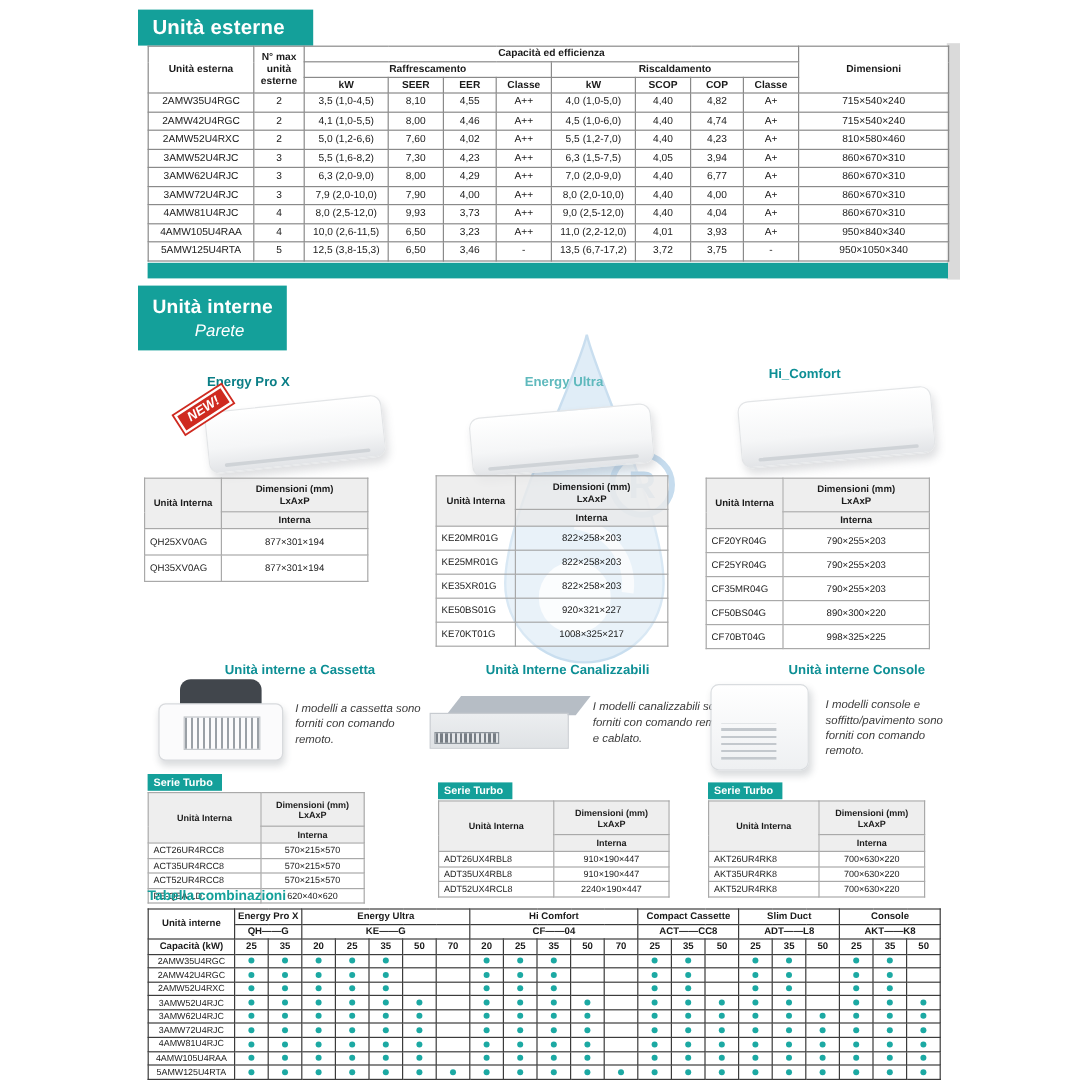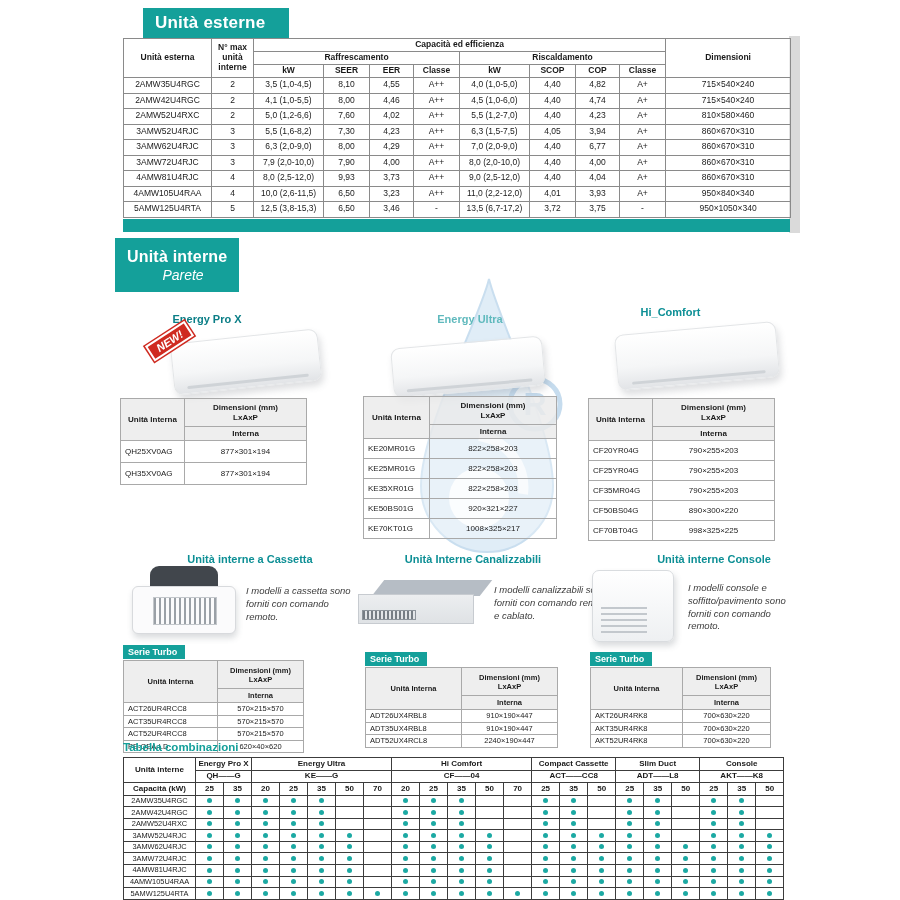--- a/index.html
+++ b/index.html
@@ -78,41 +78,41 @@
 <svg class="abs" style="left:383px;top:276px;width:214px;height:300px;opacity:.8" viewBox="0 0 214 300">
   <path d="M106 3 C 97 42, 38 152, 38 210 a 66 66 0 0 0 132 0 C 170 152, 115 42, 106 3 Z" fill="#d9e9f6" stroke="#bcd7ec" stroke-width="2"></path>
   <circle cx="96" cy="222" r="30" fill="rgba(255,255,255,.85)"></circle>
   <path d="M96 160 a 52 52 0 0 1 44 58" fill="none" stroke="rgba(255,255,255,.7)" stroke-width="10"></path>
   <circle cx="152" cy="128" r="25" fill="rgba(255,255,255,.5)" stroke="#b9d4ea" stroke-width="5"></circle>
   <text x="152" y="139" font-size="32" font-weight="bold" fill="#b9d4ea" text-anchor="middle" font-family="Liberation Sans, sans-serif">R</text>
 </svg>
 
 <div class="abs scan-strip"></div>
 
-<div class="abs teal-box" style="left:115px;top:8px;width:146px;height:30px;margin-left:28px;">
+<div class="abs teal-box" style="left:115px;top:8px;width:146px;height:30px;">
   <span class="big">Unità esterne</span>
 </div>
 <table id="outdoor-table" class="abs spec">
     <colgroup>
       <col style="width: 88px;">
       <col style="width: 42px;">
       <col style="width: 70px;">
       <col style="width: 46px;">
       <col style="width: 44px;">
       <col style="width: 46px;">
       <col style="width: 70px;">
       <col style="width: 46px;">
       <col style="width: 44px;">
       <col style="width: 46px;">
       <col style="width: 125px;">
     </colgroup>
     <thead>
       <tr>
         <th rowspan="3">Unità esterna</th>
-        <th rowspan="3">N° max unità interne</th>
+        <th rowspan="3">N° max unità esterne</th>
         <th colspan="8">Capacità ed efficienza</th>
         <th rowspan="3">Dimensioni</th>
       </tr>
       <tr>
         <th colspan="4">Raffrescamento</th>
         <th colspan="4">Riscaldamento</th>
       </tr>
       <tr>
         <th>kW</th>
         <th>SEER</th>

